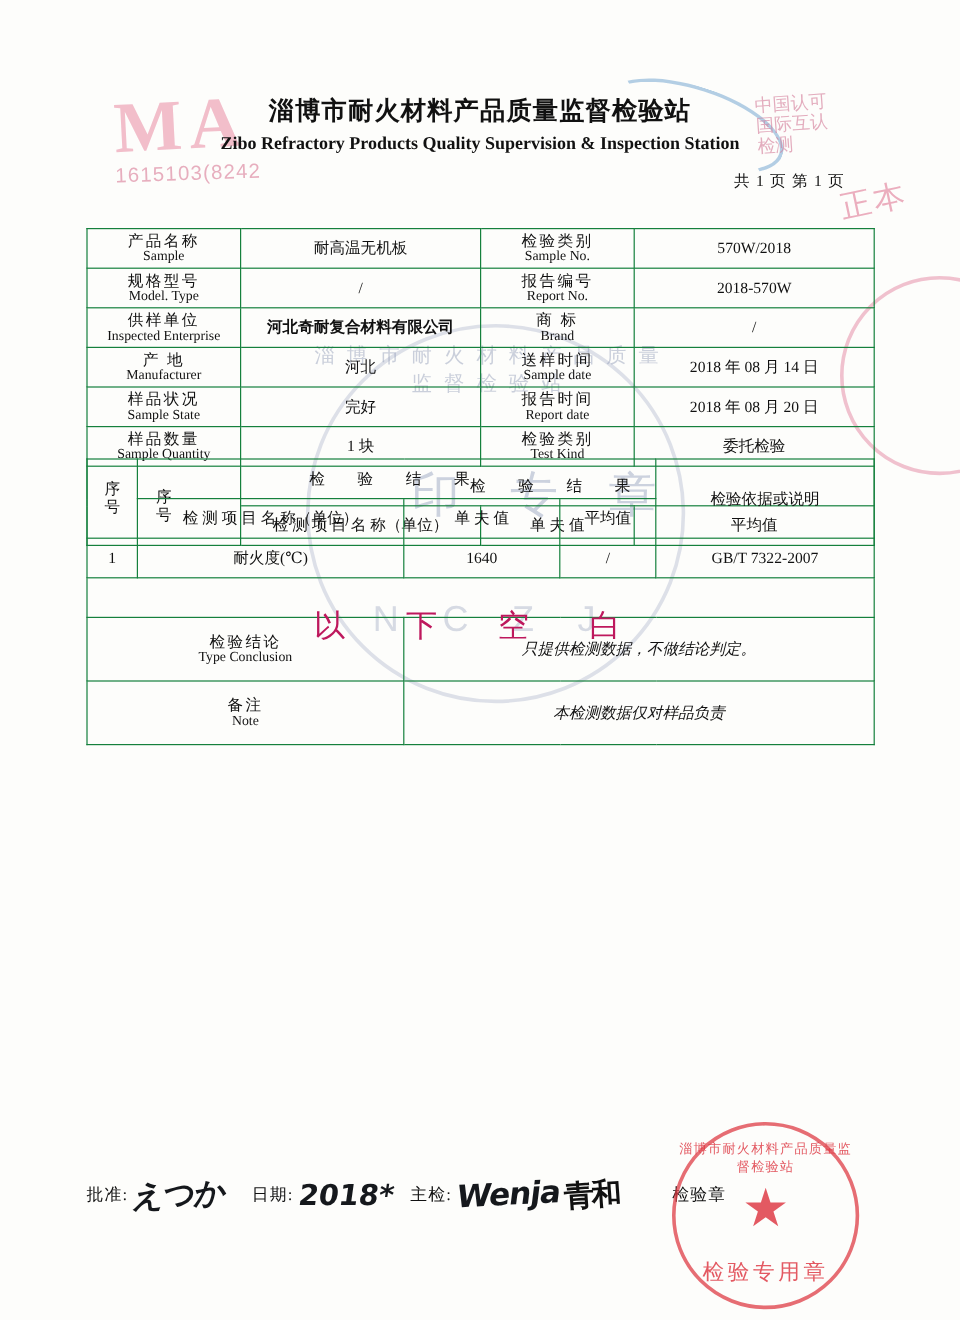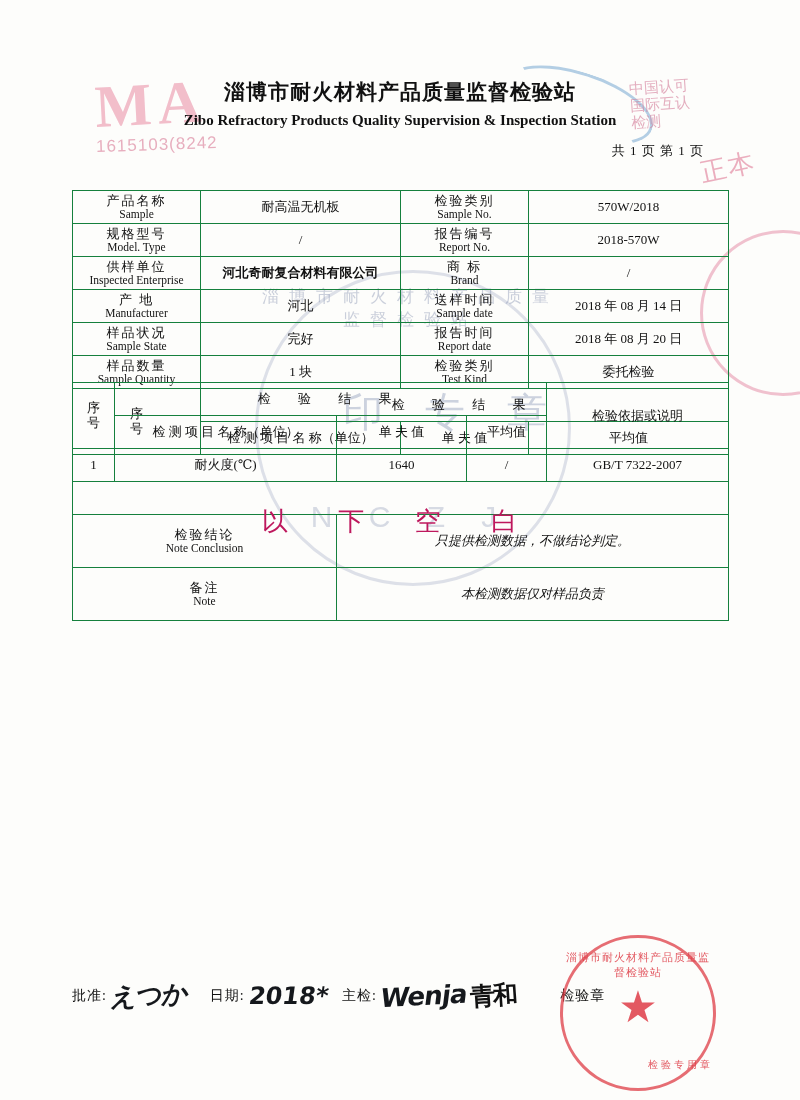--- a/index.html
+++ b/index.html
@@ -123,22 +123,22 @@
     position: absolute;
     top: 48px; left: 50%;
     transform: translateX(-50%);
     font-size: 44px;
     line-height: 44px;
     color: rgba(222,60,70,0.85);
   }
   .stamp-bottom {
     position: absolute;
     bottom: 16px; left: 0; width: 100%;
-    text-align: right;
-    font-size: 10px;
+    text-align: center;
+    font-size: 18px;
     letter-spacing: 3px;
   }
   
   .hdr {
     position: absolute;
     left: 0; right: 0; top: 78px;
     text-align: center;
   }
   .hdr-cn {
     font-size: 21px;
@@ -464,21 +464,21 @@
       </tr>
       <tr>
         <td colspan="5" class="blank-cell">
           <div class="blank-text">以 下 空 白</div>
         </td>
       </tr>
       <tr>
         <td colspan="2" style="height:52px">
           <div class="lbl">
             <span class="cn">检验结论</span>
-            <span class="en">Note Conclusion</span>
+            <span class="en">Type Conclusion</span>
           </div>
         </td>
         <td colspan="3" class="concl-val">只提供检测数据，不做结论判定。</td>
       </tr>
       <tr>
         <td colspan="2" style="height:52px">
           <div class="lbl">
             <span class="cn">备注</span>
             <span class="en">Note</span>
           </div>

